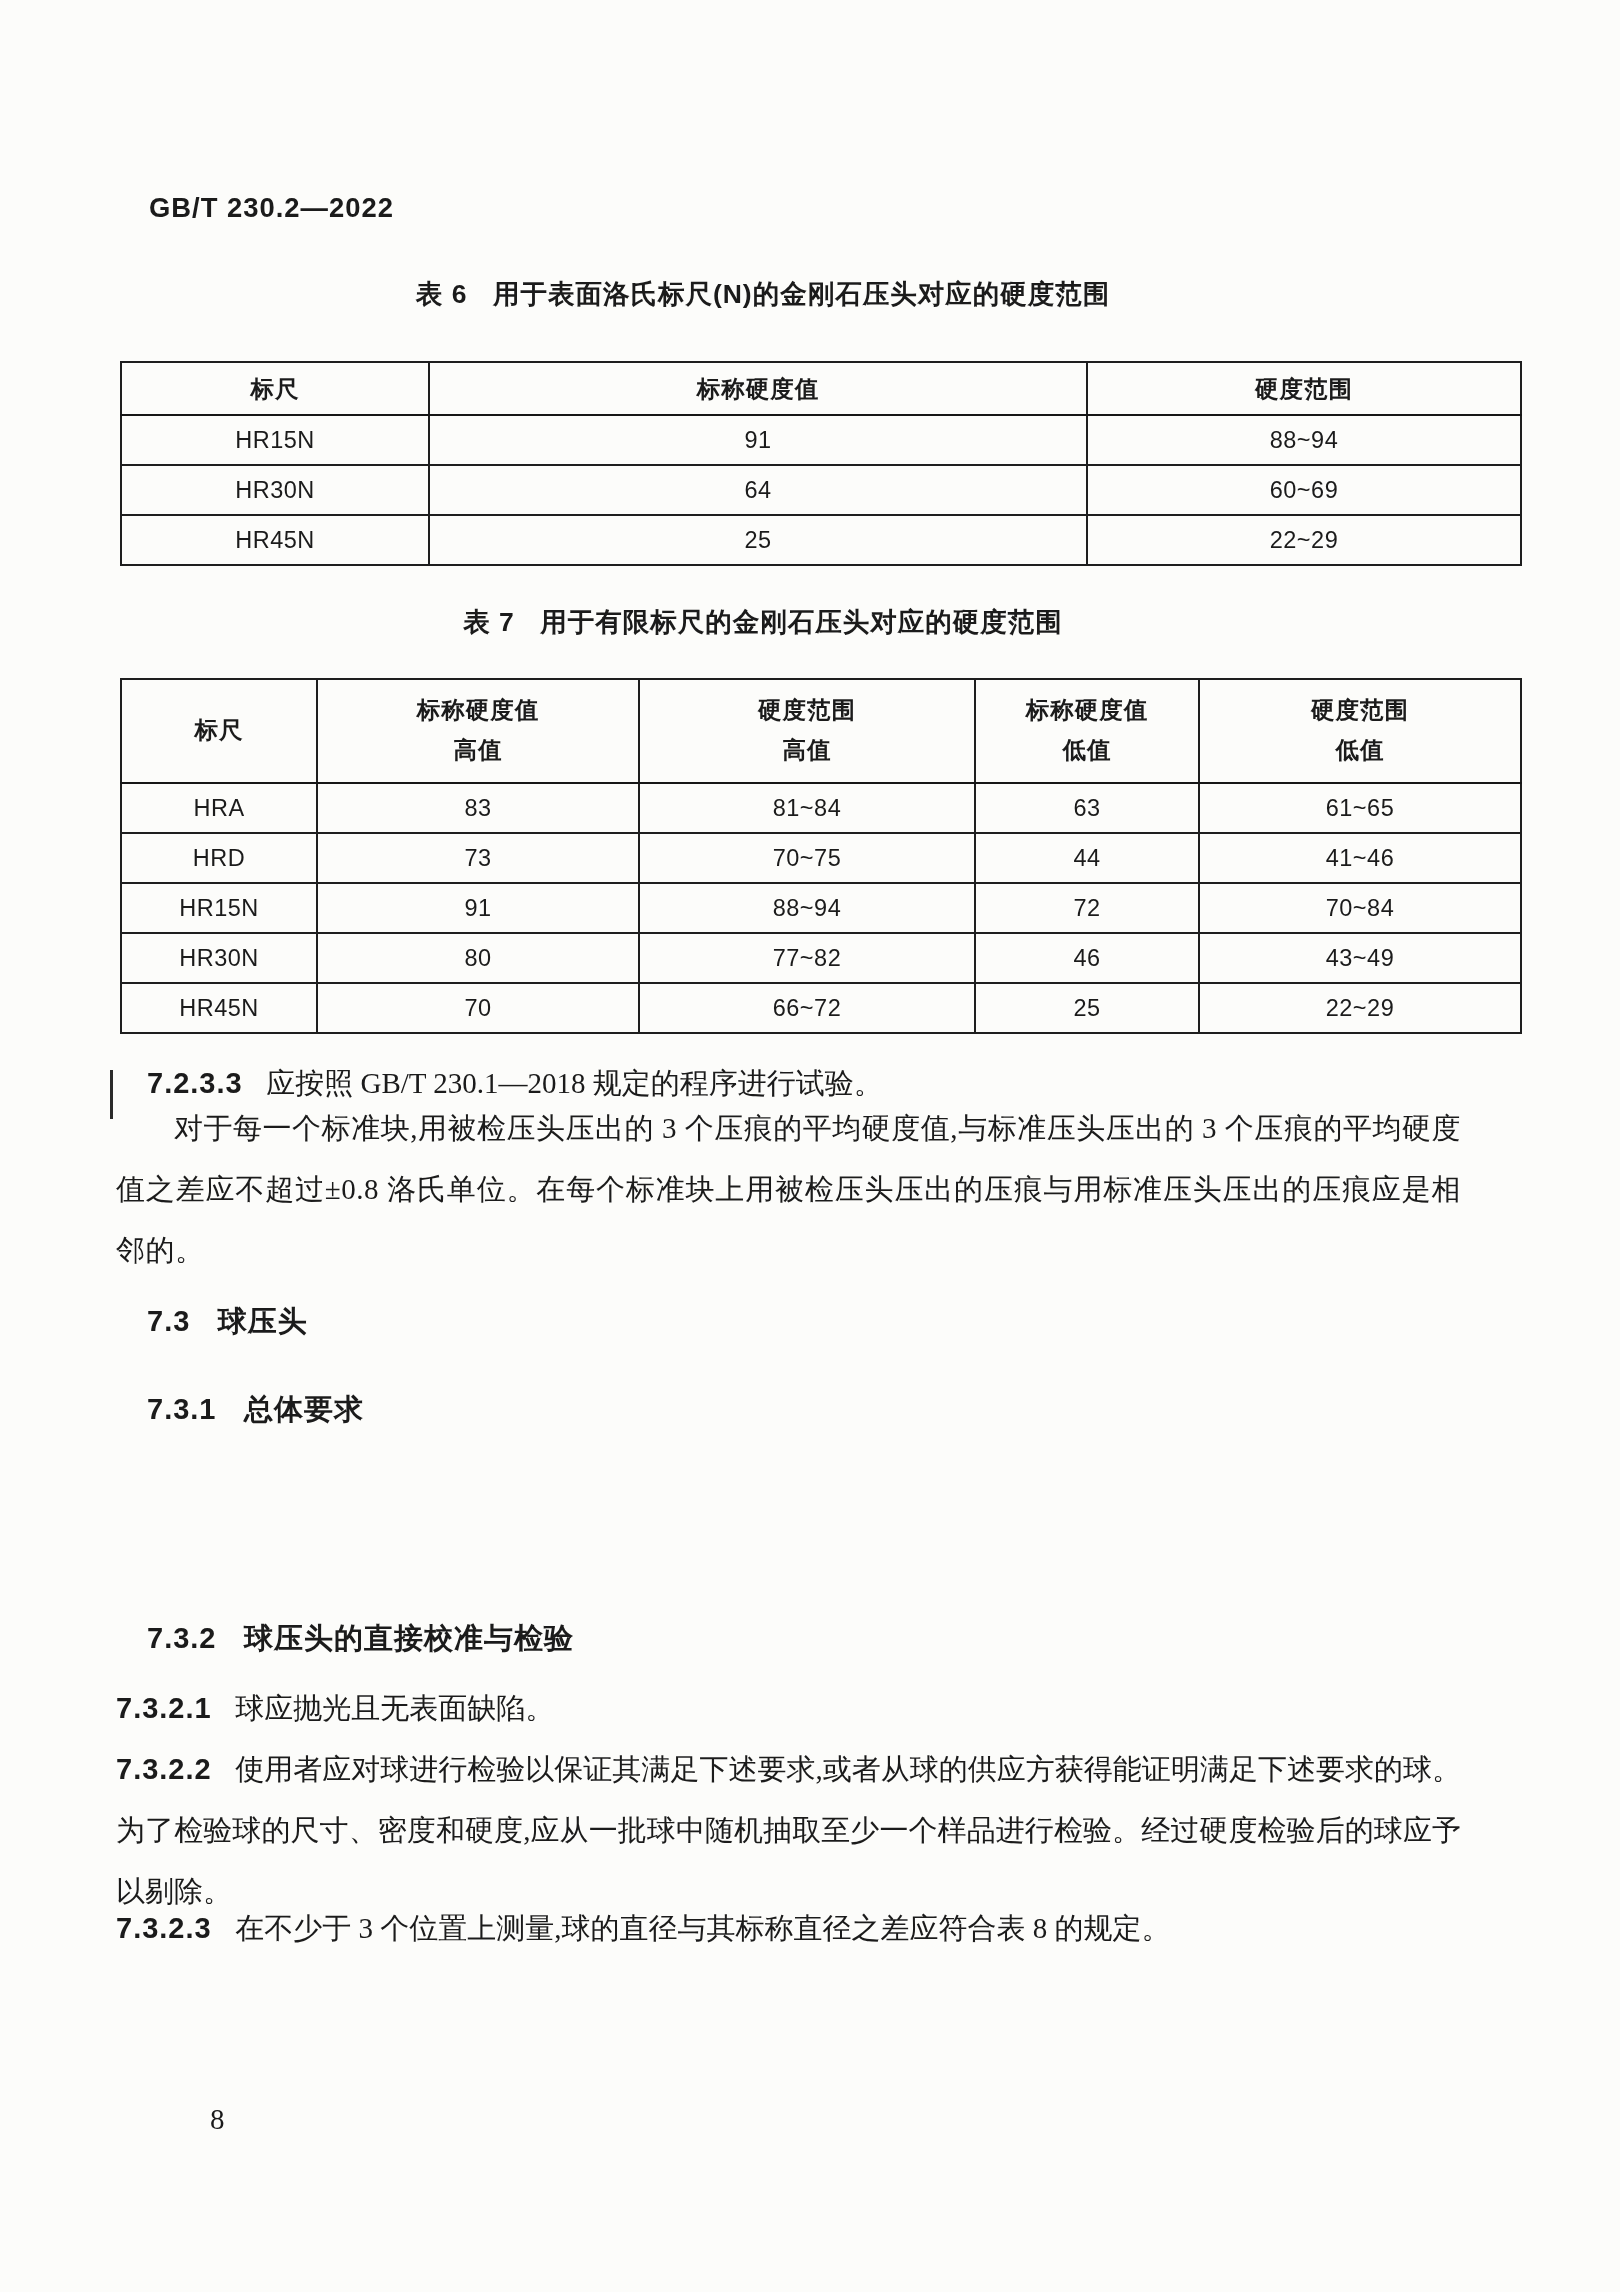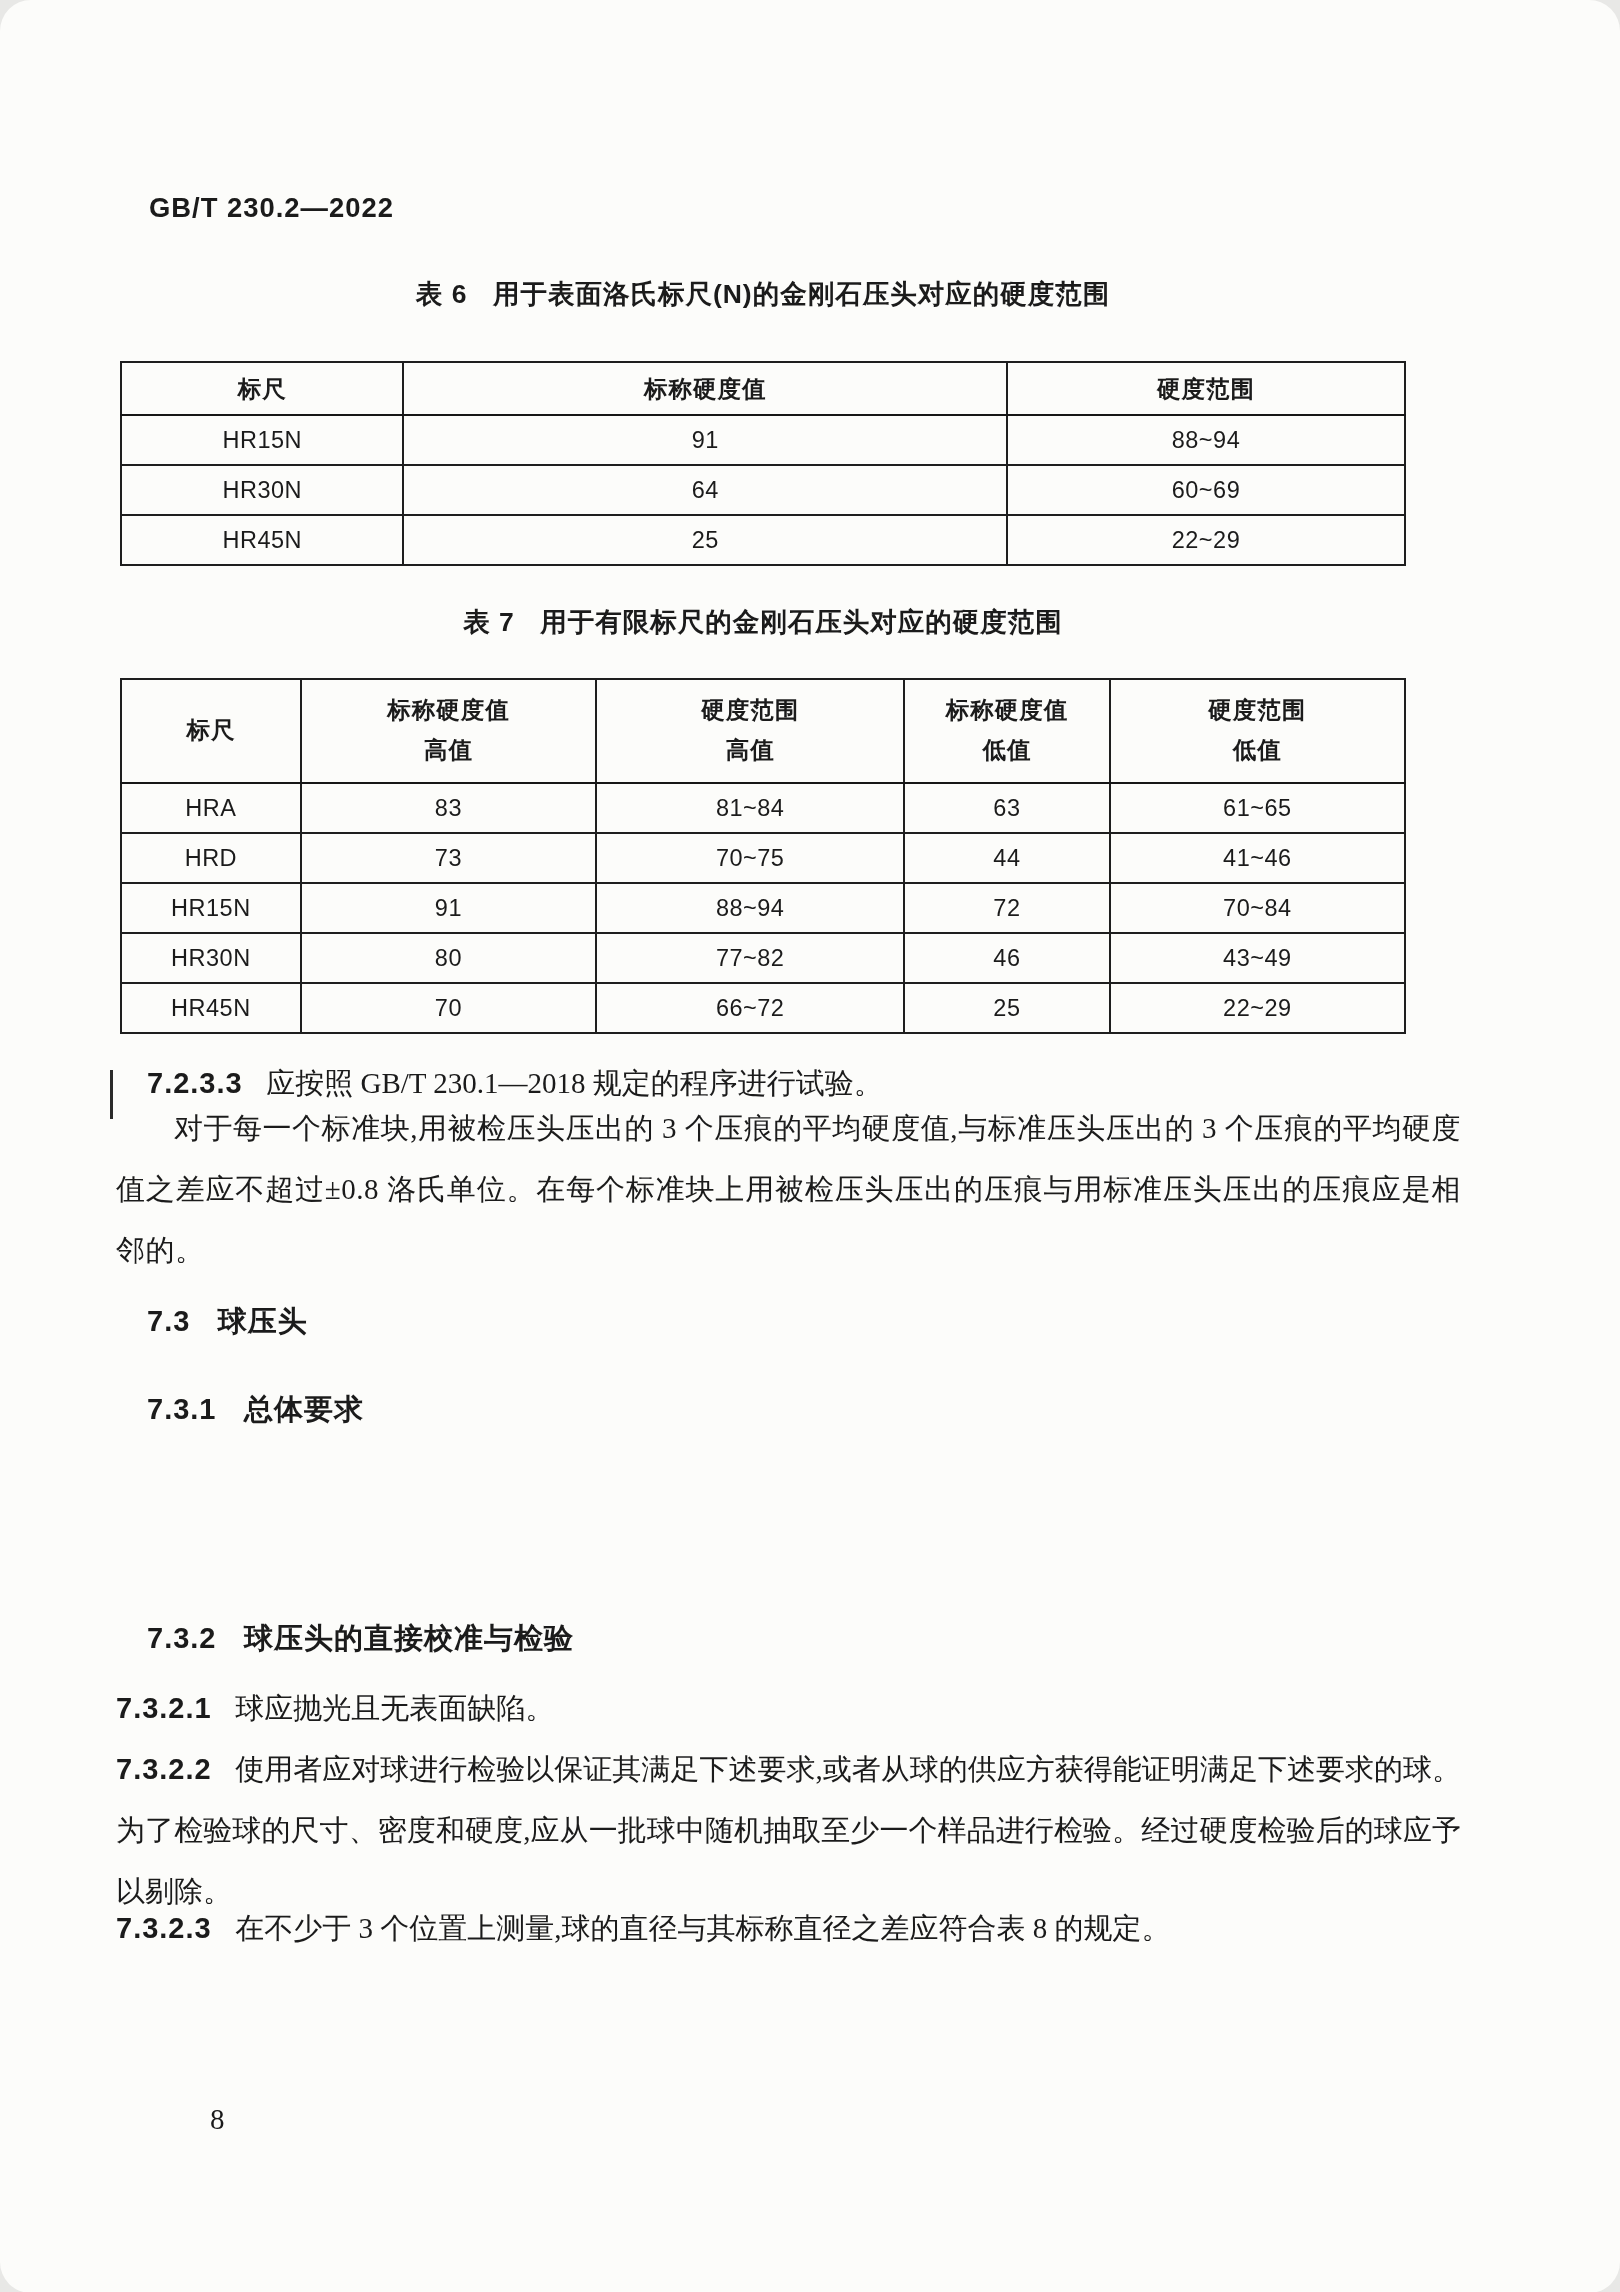--- a/index.html
+++ b/index.html
@@ -3,39 +3,38 @@
 <meta charset="utf-8">
 <style>
   html,body{margin:0;padding:0;background:#e8e8e6;}
   .page{
     position:relative;
     width:1620px;height:2293px;
     background:#fcfcfa;
     font-family:"Liberation Serif","DejaVu Serif",serif;
     color:#1b1b1b;
     overflow:hidden;
-    border-radius:31px;
   }
   .doc-code{
     position:absolute;left:149px;top:192px;
     font-family:"Liberation Sans","DejaVu Sans",sans-serif;
     font-weight:bold;font-size:27.4px;letter-spacing:1px;
   }
   .caption{
     position:absolute;left:120px;width:1286px;
     text-align:center;
     font-family:"Liberation Sans","DejaVu Sans",sans-serif;
     font-weight:bold;font-size:26.5px;letter-spacing:1px;
   }
   .cap6{top:276px;}
   .cap7{top:604px;}
   .cap-label{margin-right:25.5px;}
   table{
     position:absolute;left:120px;
-    width:1286px;
+    width:1402px;
     border-collapse:collapse;
     table-layout:fixed;
   }
   .t6{top:361px;}
   .t7{top:678px;}
   th,td{
     border:2px solid #1e1e1e;
     text-align:center;vertical-align:middle;
     padding:0;
   }

